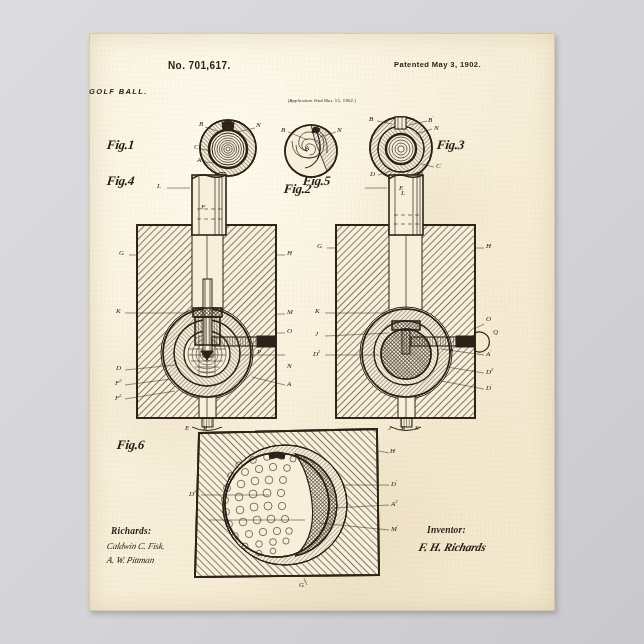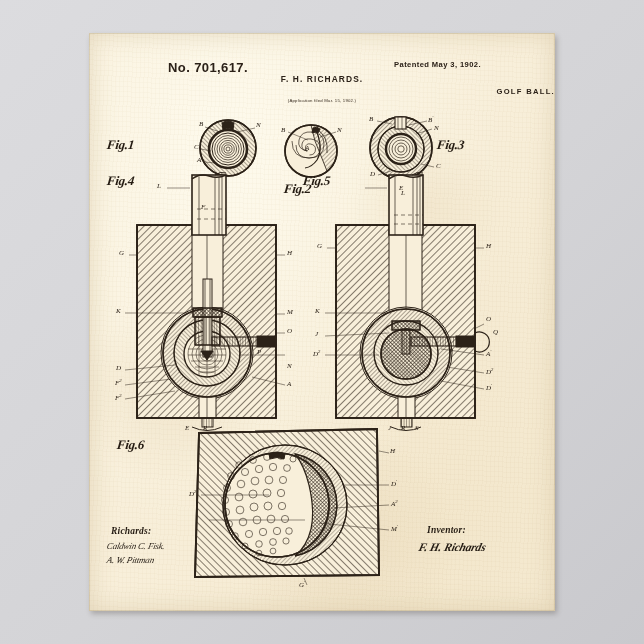--- a/index.html
+++ b/index.html
@@ -68,29 +68,29 @@
 
   
   .hdr {
     position: absolute;
     font-family: "Liberation Sans", sans-serif;
     font-weight: bold;
     color: #2b2118;
     white-space: nowrap;
     letter-spacing: 0.4px;
   }
-  #patent-number { left: 79px; top: 27px; font-size: 13px; }
+  #patent-number { left: 79px; top: 27px; font-size: 10px; }
   #patent-date   { right: 74px; top: 27px; font-size: 7.6px; }
   #inventor-name {
     left: 0; right: 0; top: 41px; text-align: center;
     font-size: 8.4px; letter-spacing: 1.1px;
   }
   #patent-title {
-    left: 0; right: 0; top: 54px; text-align: right;
-    font-size: 7.6px; letter-spacing: 1.3px;
+    left: 0; right: 0; top: 54px; text-align: left;
+    font-size: 7.6px; letter-spacing: 1.3px; font-style: italic;
   }
   #application-line {
     left: 0; right: 0; top: 65px; text-align: center;
     font-size: 4.3px; font-weight: normal; letter-spacing: 0.2px;
     color: #3a2e22;
   }
 
   
   .figcap {
     position: absolute;
@@ -495,21 +495,20 @@
           </g>
         </g>
 
       </g>
     </svg>
 
     <div id="sheet-inner">
 
       <div class="hdr" id="patent-number">No. 701,617.</div>
       <div class="hdr" id="patent-date">Patented May 3, 1902.</div>
-      <div class="hdr" id="inventor-name">F. H. RICHARDS.</div>
       <div class="hdr" id="patent-title">GOLF BALL.</div>
       <div class="hdr" id="application-line">(Application filed Mar. 15, 1902.)</div>
 
       <div class="figcap" style="left:18px; top:104px;">Fig.1</div>
       <div class="figcap" style="left:195px; top:148px;">Fig.2</div>
       <div class="figcap" style="left:348px; top:104px;">Fig.3</div>
       <div class="figcap" style="left:18px; top:140px;">Fig.4</div>
       <div class="figcap" style="left:214px; top:140px;">Fig.5</div>
       <div class="figcap" style="left:28px; top:404px;">Fig.6</div>
 

